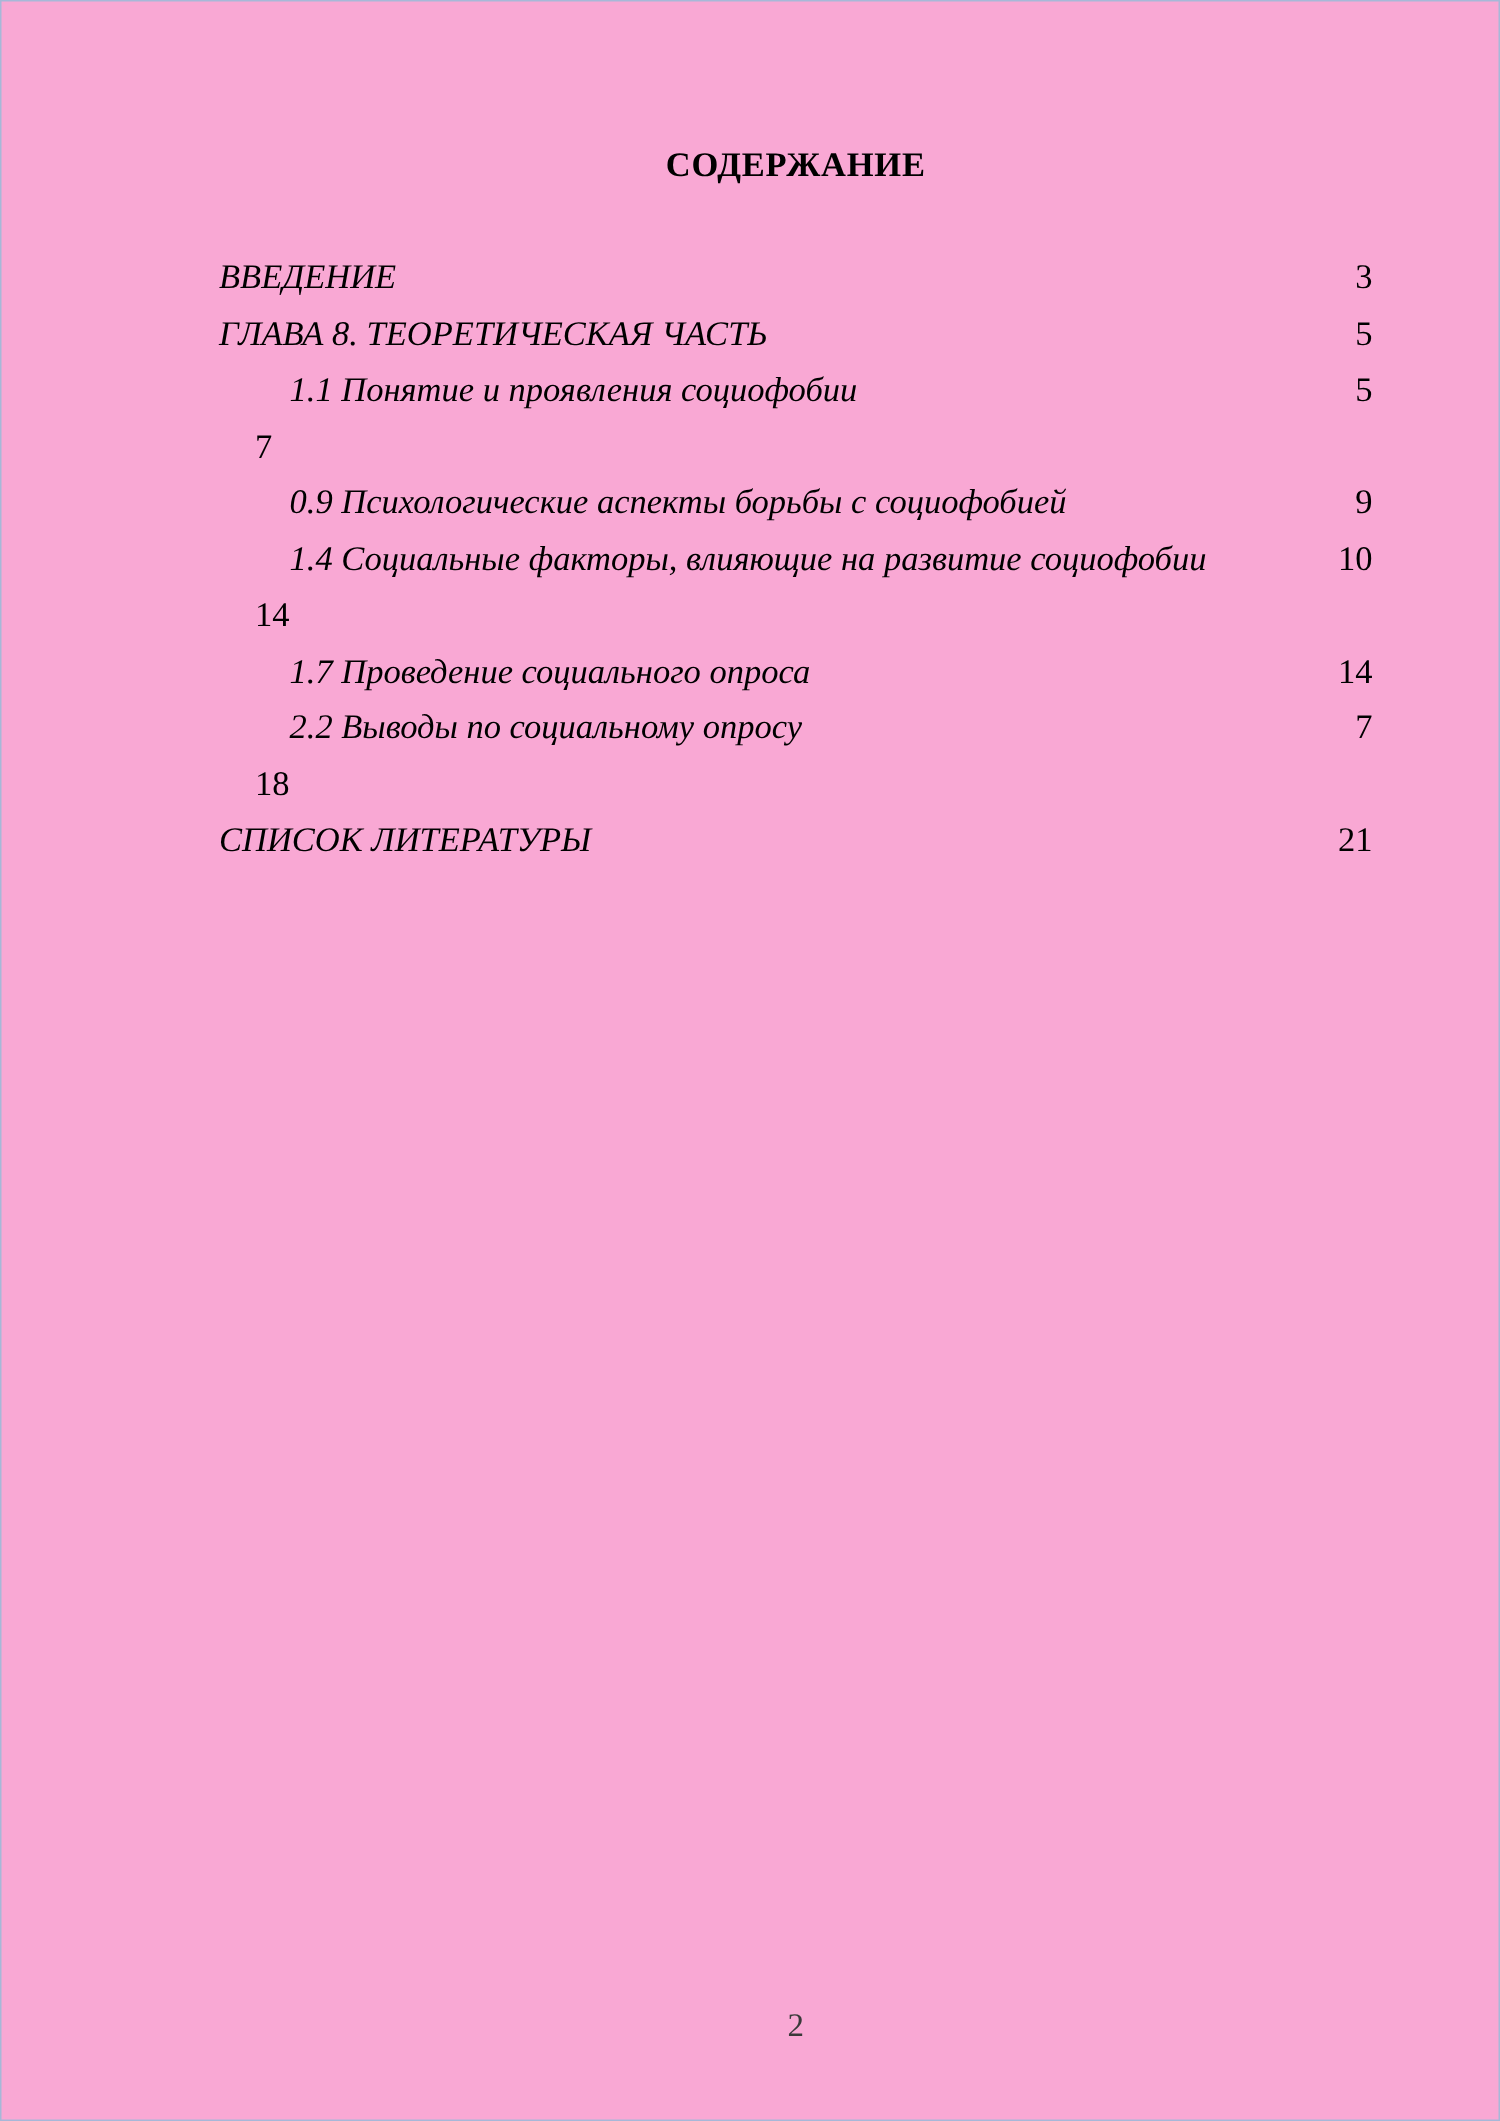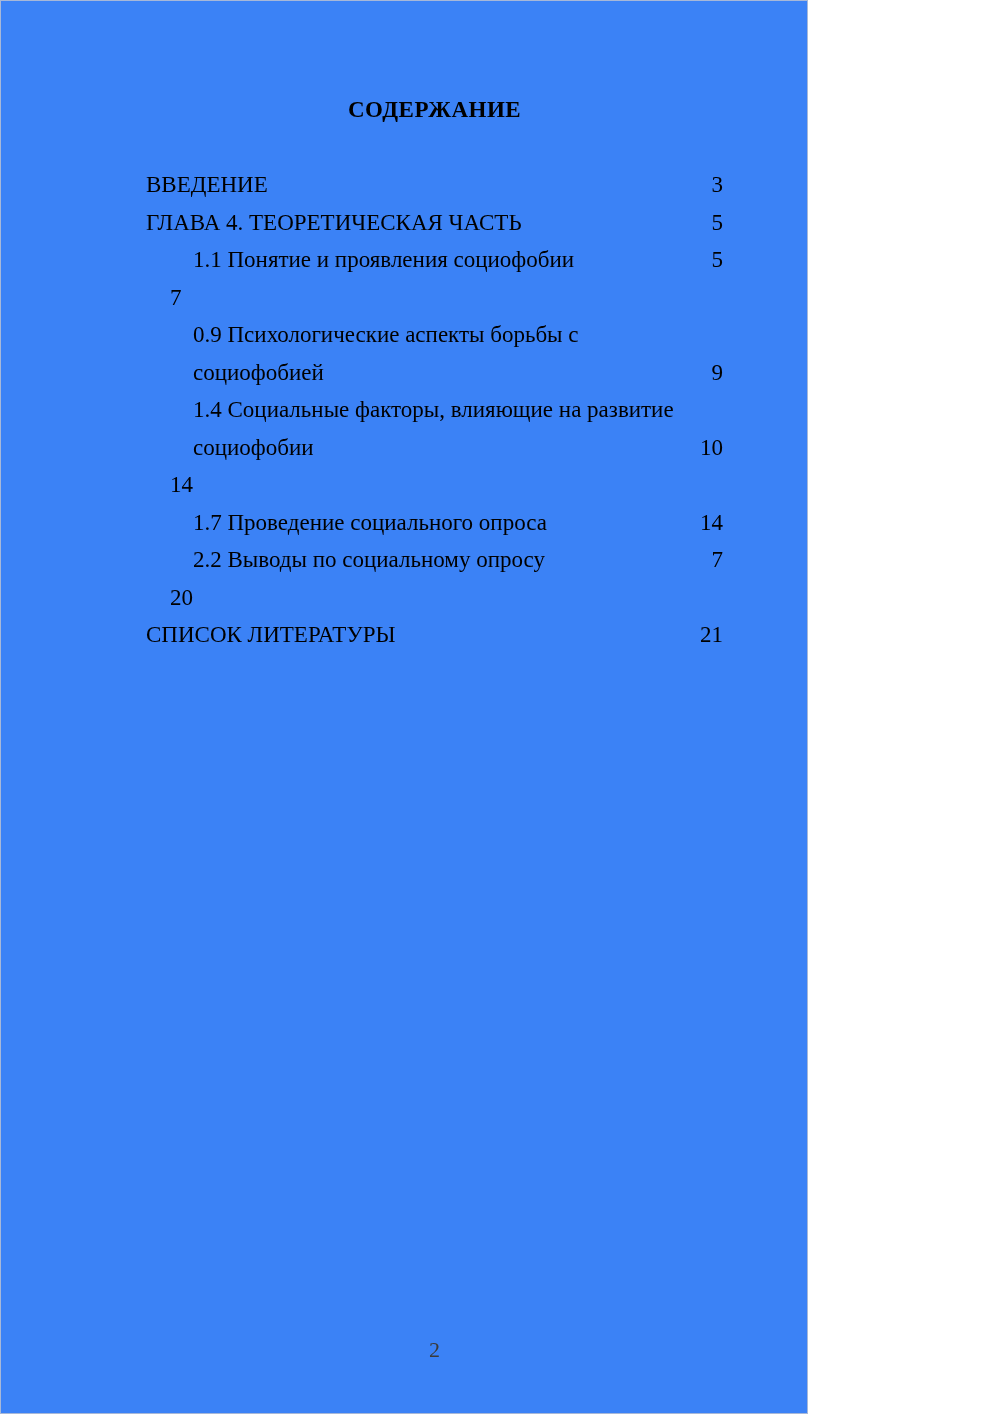--- a/index.html
+++ b/index.html
@@ -11,25 +11,25 @@
     width: 1000px;
     height: 1414px;
     font-family: "Liberation Serif", serif;
     color: #000000;
     position: relative;
   }
   .page {
     position: absolute;
     top: 0;
     left: 0;
-    width: 808px;
+    width: 1000px;
     height: 1414px;
     border: 1px solid #a7b8d8;
     box-sizing: border-box;
-    background: #3b82f6;
+    background: #f9a8d4;
   }
   .doc-title {
     margin-top: 95px;
     padding-left: 145px;
     padding-right: 84px;
     text-align: center;
     font-size: 23px;
     font-weight: bold;
     line-height: 28px;
     letter-spacing: 0.5px;
@@ -40,20 +40,21 @@
   .toc-row {
     display: flex;
     align-items: flex-end;
     padding-left: 145px;
     padding-right: 84px;
     font-size: 23px;
     line-height: 37.5px;
   }
   .toc-row .label {
     flex: 1 1 auto;
+    font-style: italic;
   }
   .toc-row.level-1 .label {
     padding-left: 47px;
   }
   .toc-row .page-num {
     margin-left: 24px;
     white-space: nowrap;
   }
   .footer {
     position: absolute;
@@ -70,21 +71,21 @@
 
 <div class="page">
   <div class="doc-title">СОДЕРЖАНИЕ</div>
 
   <div class="toc">
       <div class="toc-row level-0">
         <span class="label">ВВЕДЕНИЕ</span>
         <span class="page-num">3</span>
       </div>
       <div class="toc-row level-0">
-        <span class="label">ГЛАВА 4. ТЕОРЕТИЧЕСКАЯ ЧАСТЬ</span>
+        <span class="label">ГЛАВА 8. ТЕОРЕТИЧЕСКАЯ ЧАСТЬ</span>
         <span class="page-num">5</span>
       </div>
       <div class="toc-row level-1">
         <span class="label">1.1 Понятие и проявления социофобии</span>
         <span class="page-num">5</span>
       </div>
       <div class="toc-row level-1">
         <span class="page-num">7</span>
       </div>
       <div class="toc-row level-1">
@@ -100,21 +101,21 @@
       </div>
       <div class="toc-row level-1">
         <span class="label">1.7 Проведение социального опроса</span>
         <span class="page-num">14</span>
       </div>
       <div class="toc-row level-1">
         <span class="label">2.2 Выводы по социальному опросу</span>
         <span class="page-num">7</span>
       </div>
       <div class="toc-row level-0">
-        <span class="page-num">20</span>
+        <span class="page-num">18</span>
       </div>
       <div class="toc-row level-0">
         <span class="label">СПИСОК ЛИТЕРАТУРЫ</span>
         <span class="page-num">21</span>
       </div>
     </div>
 
   <div class="footer">2</div>
 </div>
 

